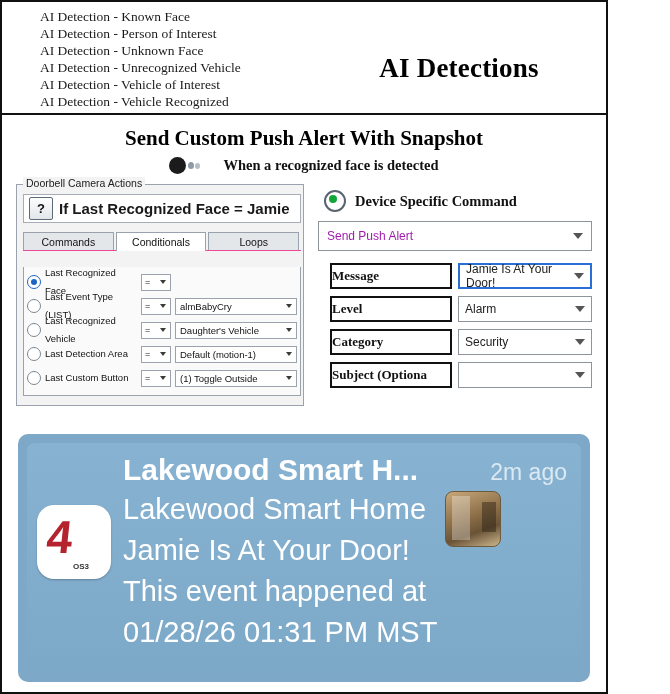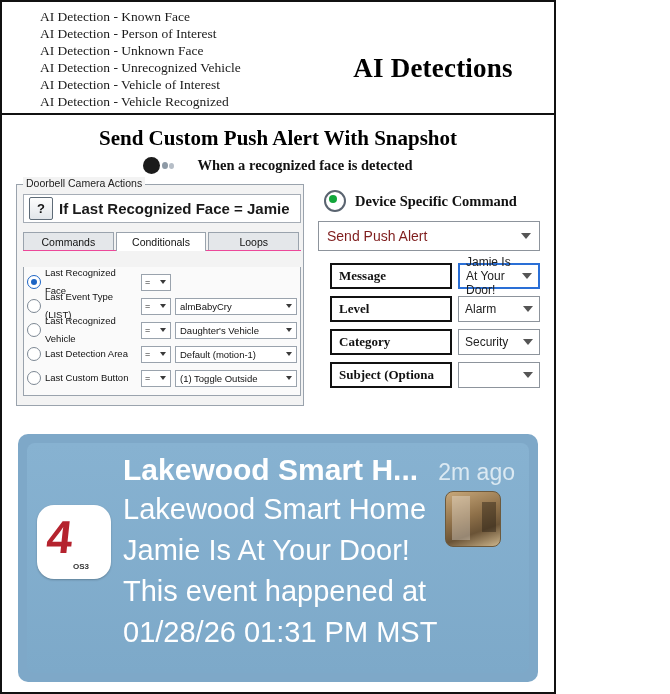--- a/index.html
+++ b/index.html
@@ -8,21 +8,21 @@
     background: #ffffff;
   }
   body {
     width: 670px;
     height: 694px;
     font-family: "Liberation Sans", sans-serif;
     overflow: hidden;
   }
   .page {
     position: relative;
-    width: 556px;
+    width: 608px;
     height: 694px;
     box-sizing: border-box;
     border: 2px solid #111;
     background: #fff;
     overflow: hidden;
   }
 
   
   .top-panel {
     position: relative;
@@ -305,22 +305,22 @@
     font-size: 14.5px;
     color: #111;
   }
   .wide-select {
     height: 28px;
     border: 1px solid #8d949c;
     background: #fff;
     display: flex;
     align-items: center;
     padding: 0 8px;
-    font-size: 14px;
-    color: #7f1d1d;
+    font-size: 12px;
+    color: #a21caf;
     justify-content: space-between;
     margin-bottom: 12px;
   }
   .chev {
     border-left: 5px solid transparent;
     border-right: 5px solid transparent;
     border-top: 6px solid #555;
   }
   .field-row {
     display: flex;
@@ -332,21 +332,20 @@
   .field-label {
     width: 122px;
     border: 2px solid #111;
     background: #fff;
     font-family: "Liberation Serif", serif;
     font-weight: bold;
     font-size: 13px;
     color: #111;
     display: flex;
     align-items: center;
-    padding-left: 7px;
     box-sizing: border-box;
     height: 26px;
     overflow: hidden;
     white-space: nowrap;
   }
   .field-value {
     flex: 1;
     border: 1px solid #8d949c;
     background: #fff;
     font-size: 12px;

